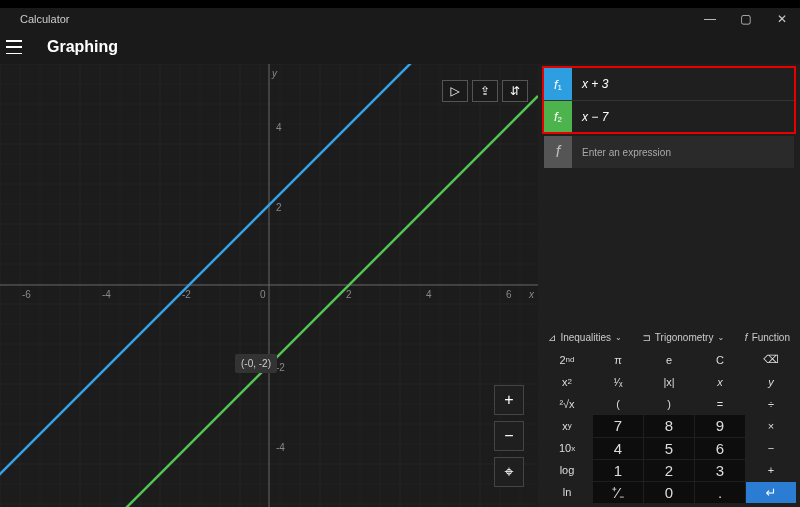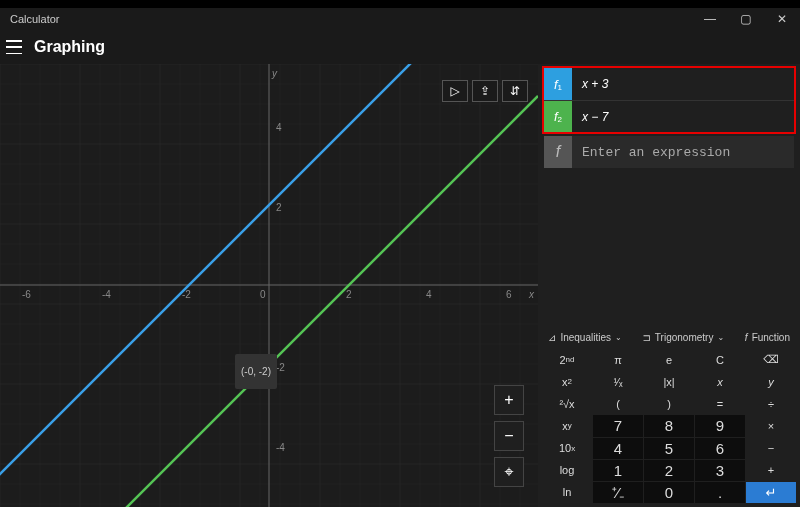--- a/index.html
+++ b/index.html
@@ -1,53 +1,53 @@
 <!DOCTYPE html>
 <html><head>
 <meta charset="utf-8">
 <style>
 * { box-sizing: border-box; margin: 0; padding: 0; font-family: "Segoe UI", sans-serif; }
 body { background: #000; width: 800px; height: 507px; overflow: hidden; color: #fff; }
 .menubar { height: 8px; background: #000; font-size: 9px; color: #ccc; padding-left: 4px; overflow:hidden;}
-.titlebar { height: 22px; background: #1a1a1a; display: flex; align-items: center; justify-content: space-between; font-size: 11px; color: #ccc; padding-left: 10px; }
+.titlebar { height: 22px; background: #1a1a1a; display: flex; align-items: center; justify-content: space-between; font-size: 11px; color: #ccc; padding-left: 20px; }
 .titlebar .ctrls { display: flex; }
 .titlebar .ctrls div { width: 36px; height: 22px; display: flex; align-items: center; justify-content: center; font-size: 12px; color: #ccc; }
-.header { height: 34px; display: flex; align-items: center; padding: 0 6px; gap: 12px; background: #1a1a1a; }
+.header { height: 34px; display: flex; align-items: center; padding: 0 6px; gap: 25px; background: #1a1a1a; }
 .hamburger { width: 16px; height: 14px; display:flex; flex-direction:column; justify-content:space-between;}
 .hamburger span{height:1.5px;background:#fff;}
 .header h1 { font-size: 16px; font-weight: 600; }
 .main { display: flex; height: calc(507px - 8px - 22px - 34px); background: #1a1a1a; }
 .graph-area { position: relative; width: 538px; height: 100%; background: #1c1c1c; }
 .side { width: 262px; height: 100%; display: flex; flex-direction: column; background: #1f1f1f; }
 
 .eq-list { border: 2px solid #e60000; margin: 2px 4px 0 4px; }
 .eq { display: flex; align-items: center; height: 32px; background: #1f1f1f; }
 .eq .badge { width: 28px; height: 100%; display:flex;align-items:center;justify-content:center;font-style:italic;font-size:13px; }
 .eq .badge sub{font-size:8px;font-style:normal;margin-top:6px;}
 .eq .expr { padding-left: 10px; font-size: 12px; font-style: italic; }
 .eq-entry { display:flex; align-items:center; height:32px; margin:2px 6px 0 6px; background:#2a2a2a;}
 .eq-entry .badge{width:28px;height:100%;display:flex;align-items:center;justify-content:center;font-style:italic;color:#bbb;background:#555;}
-.eq-entry .ph{padding-left:10px;font-size:13px;color:#aaa;font-family:Liberation Mono, monospace;}
+.eq-entry .ph{padding-left:10px;font-size:10px;color:#aaa;}
 
 .tabs { display:flex; gap:2px; padding:8px 6px 4px 6px; font-size:10px; color:#ccc; align-items:center; justify-content:space-between;}
 .tabs .tab{display:flex;align-items:center;gap:4px;padding:2px 4px;}
 .tabs .tab .chev{font-size:8px;}
 
 .keypad { flex:1; display:grid; grid-template-columns: repeat(5,1fr); grid-auto-rows: 1fr; gap:1px; padding:0 4px 4px 4px;}
 .key { background:#1f1f1f; display:flex; align-items:center; justify-content:center; font-size:13px; color:#ddd;}
 .key.fn{font-size:11px;}
 .key.num{background:#0d0d0d;font-size:15px;font-weight:500;}
 .key.enter{background:#2b7cd3;color:#fff;}
 .key sup{font-size:8px;}
 
 .tools { position:absolute; top:16px; right:10px; display:flex; gap:4px;}
 .tools div{width:26px;height:22px;border:1px solid #555;display:flex;align-items:center;justify-content:center;font-size:12px;background:#1a1a1a;}
 .zoom { position:absolute; right:14px; bottom:20px; display:flex; flex-direction:column; gap:6px;}
 .zoom div{width:30px;height:30px;background:#1f1f1f;border:1px solid #444;display:flex;align-items:center;justify-content:center;font-size:16px;}
-.tooltip{position:absolute;left:235px;top:290px;background:#333;color:#ccc;font-size:10px;padding:12px 6px;border-radius:2px;}
+.tooltip{position:absolute;left:235px;top:290px;background:#333;color:#ccc;font-size:10px;padding:4px 6px;border-radius:2px;}
 
 .axlabel{position:absolute;font-size:10px;color:#888;}
 svg.plot{position:absolute;inset:0;width:100%;height:100%;}
 </style>
 </head>
 <body>
 
 <div class="menubar"></div>
 <div class="titlebar">
   <span>Calculator</span>

